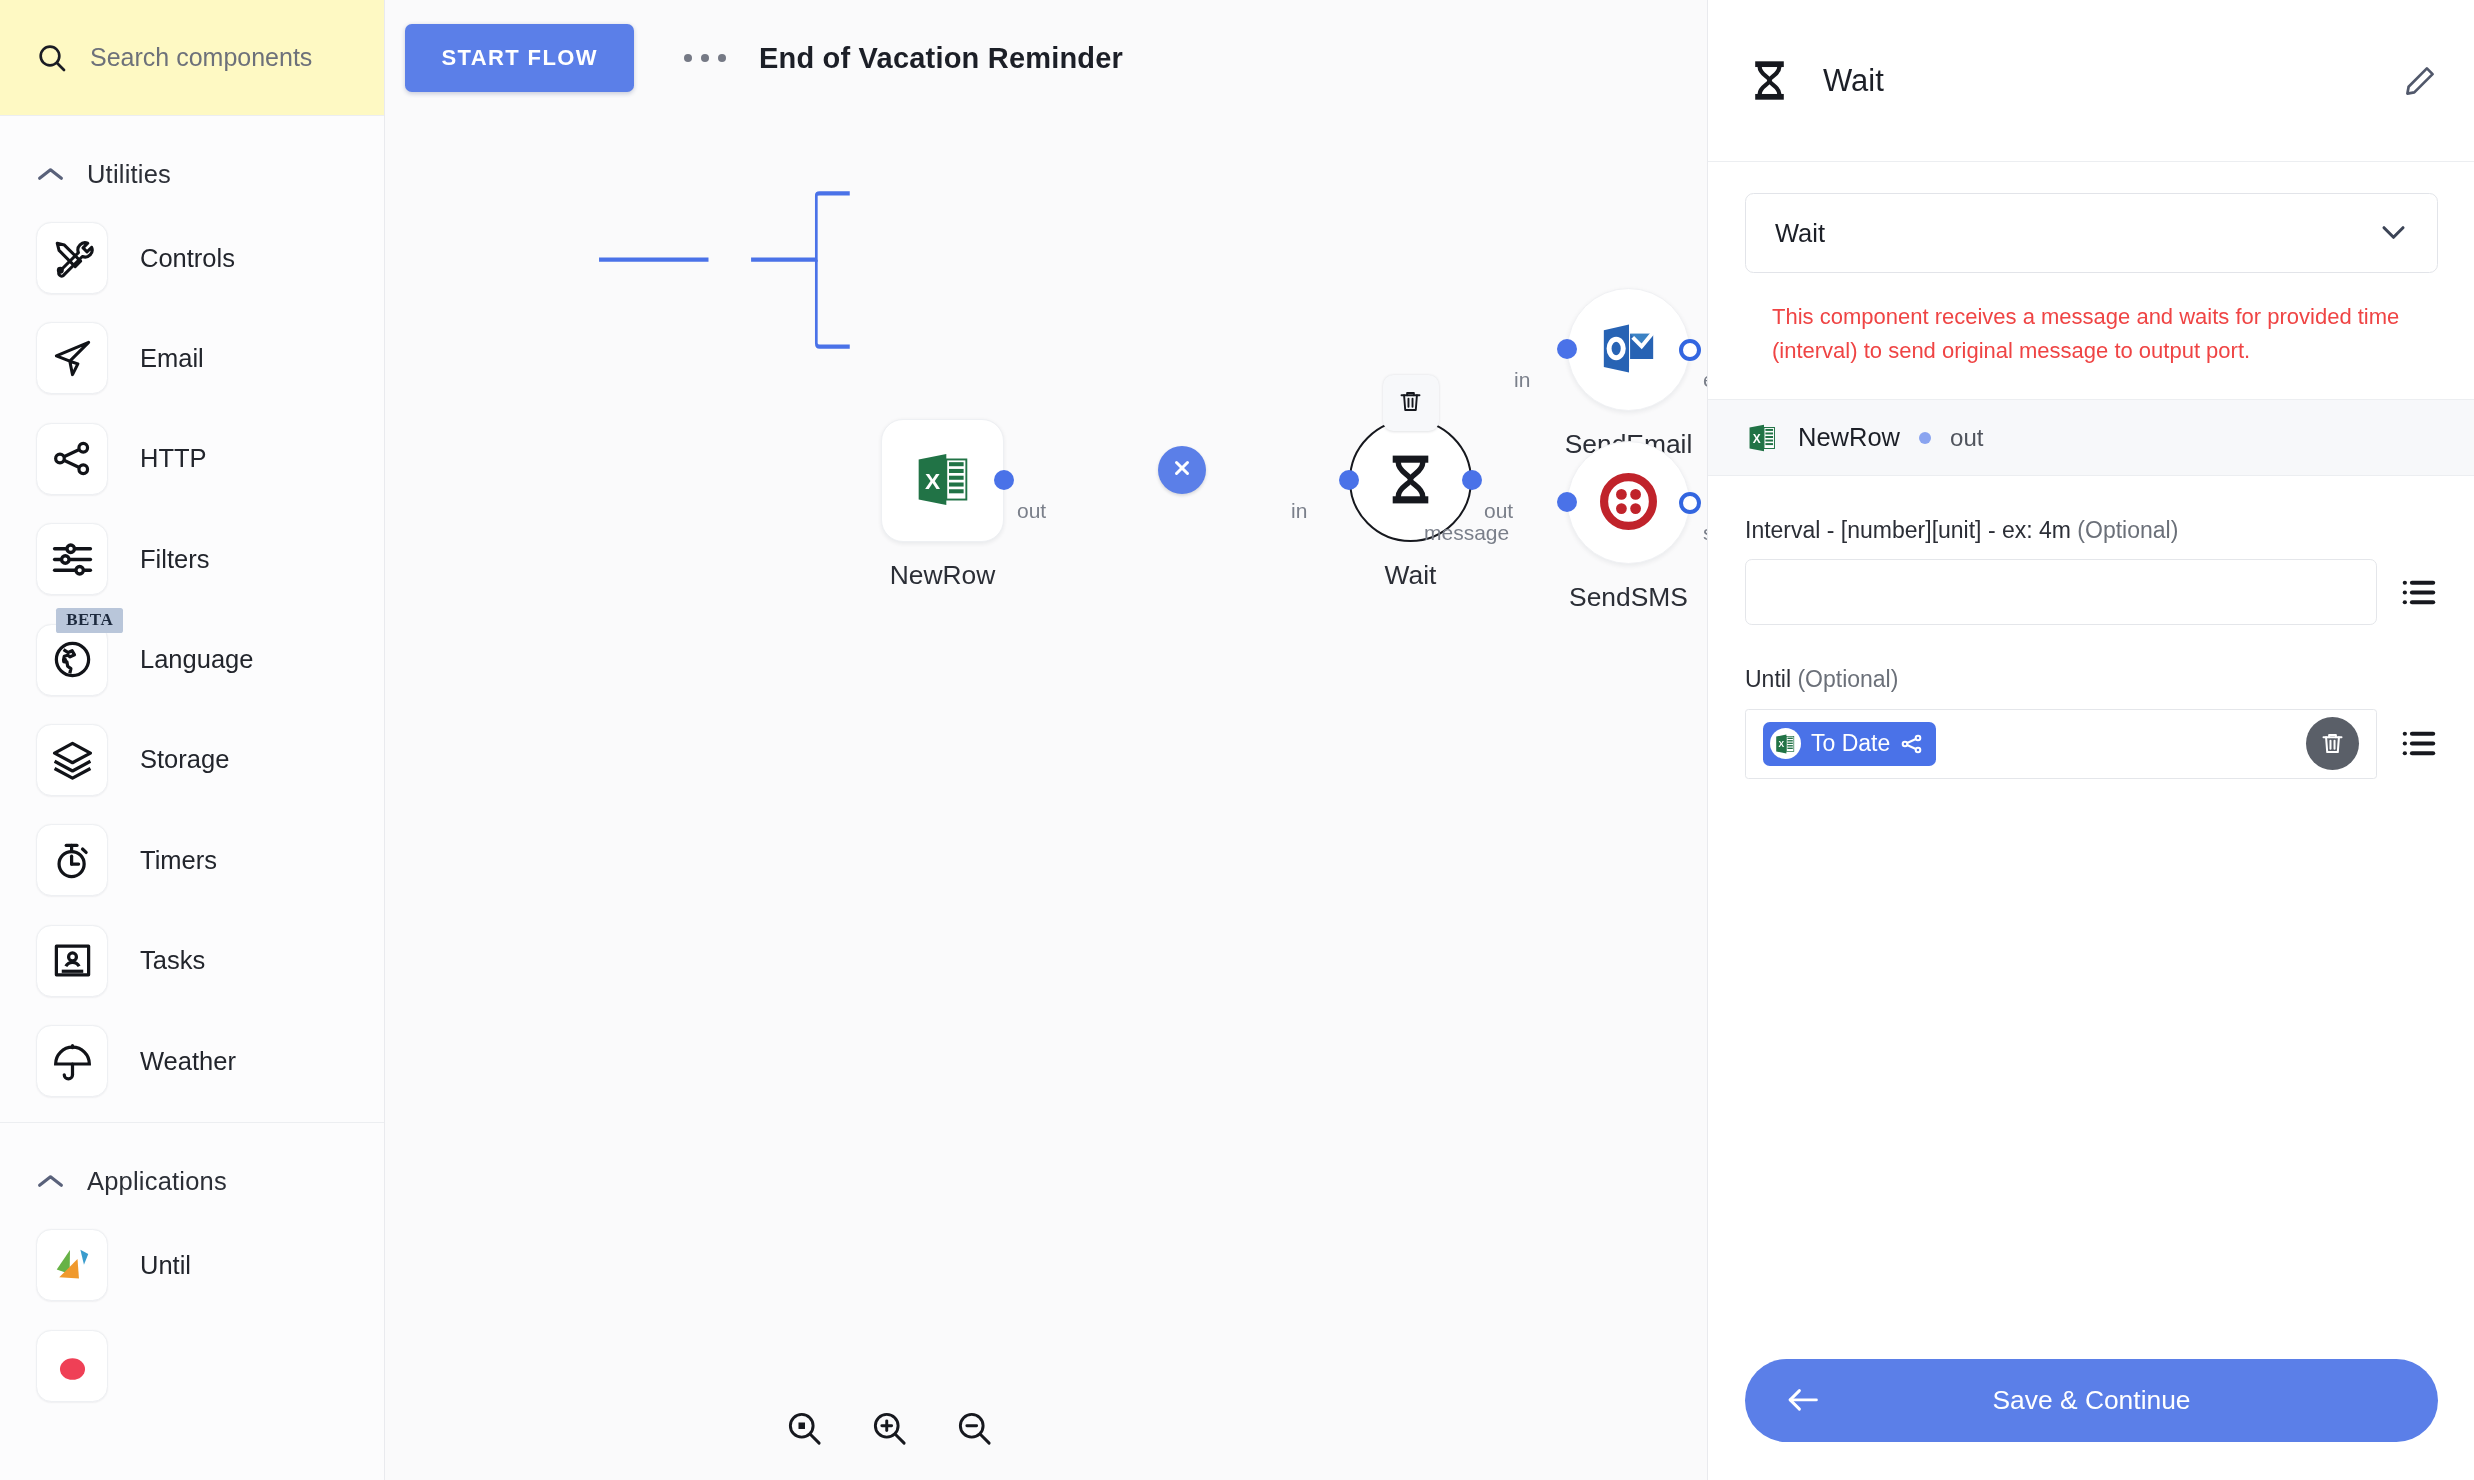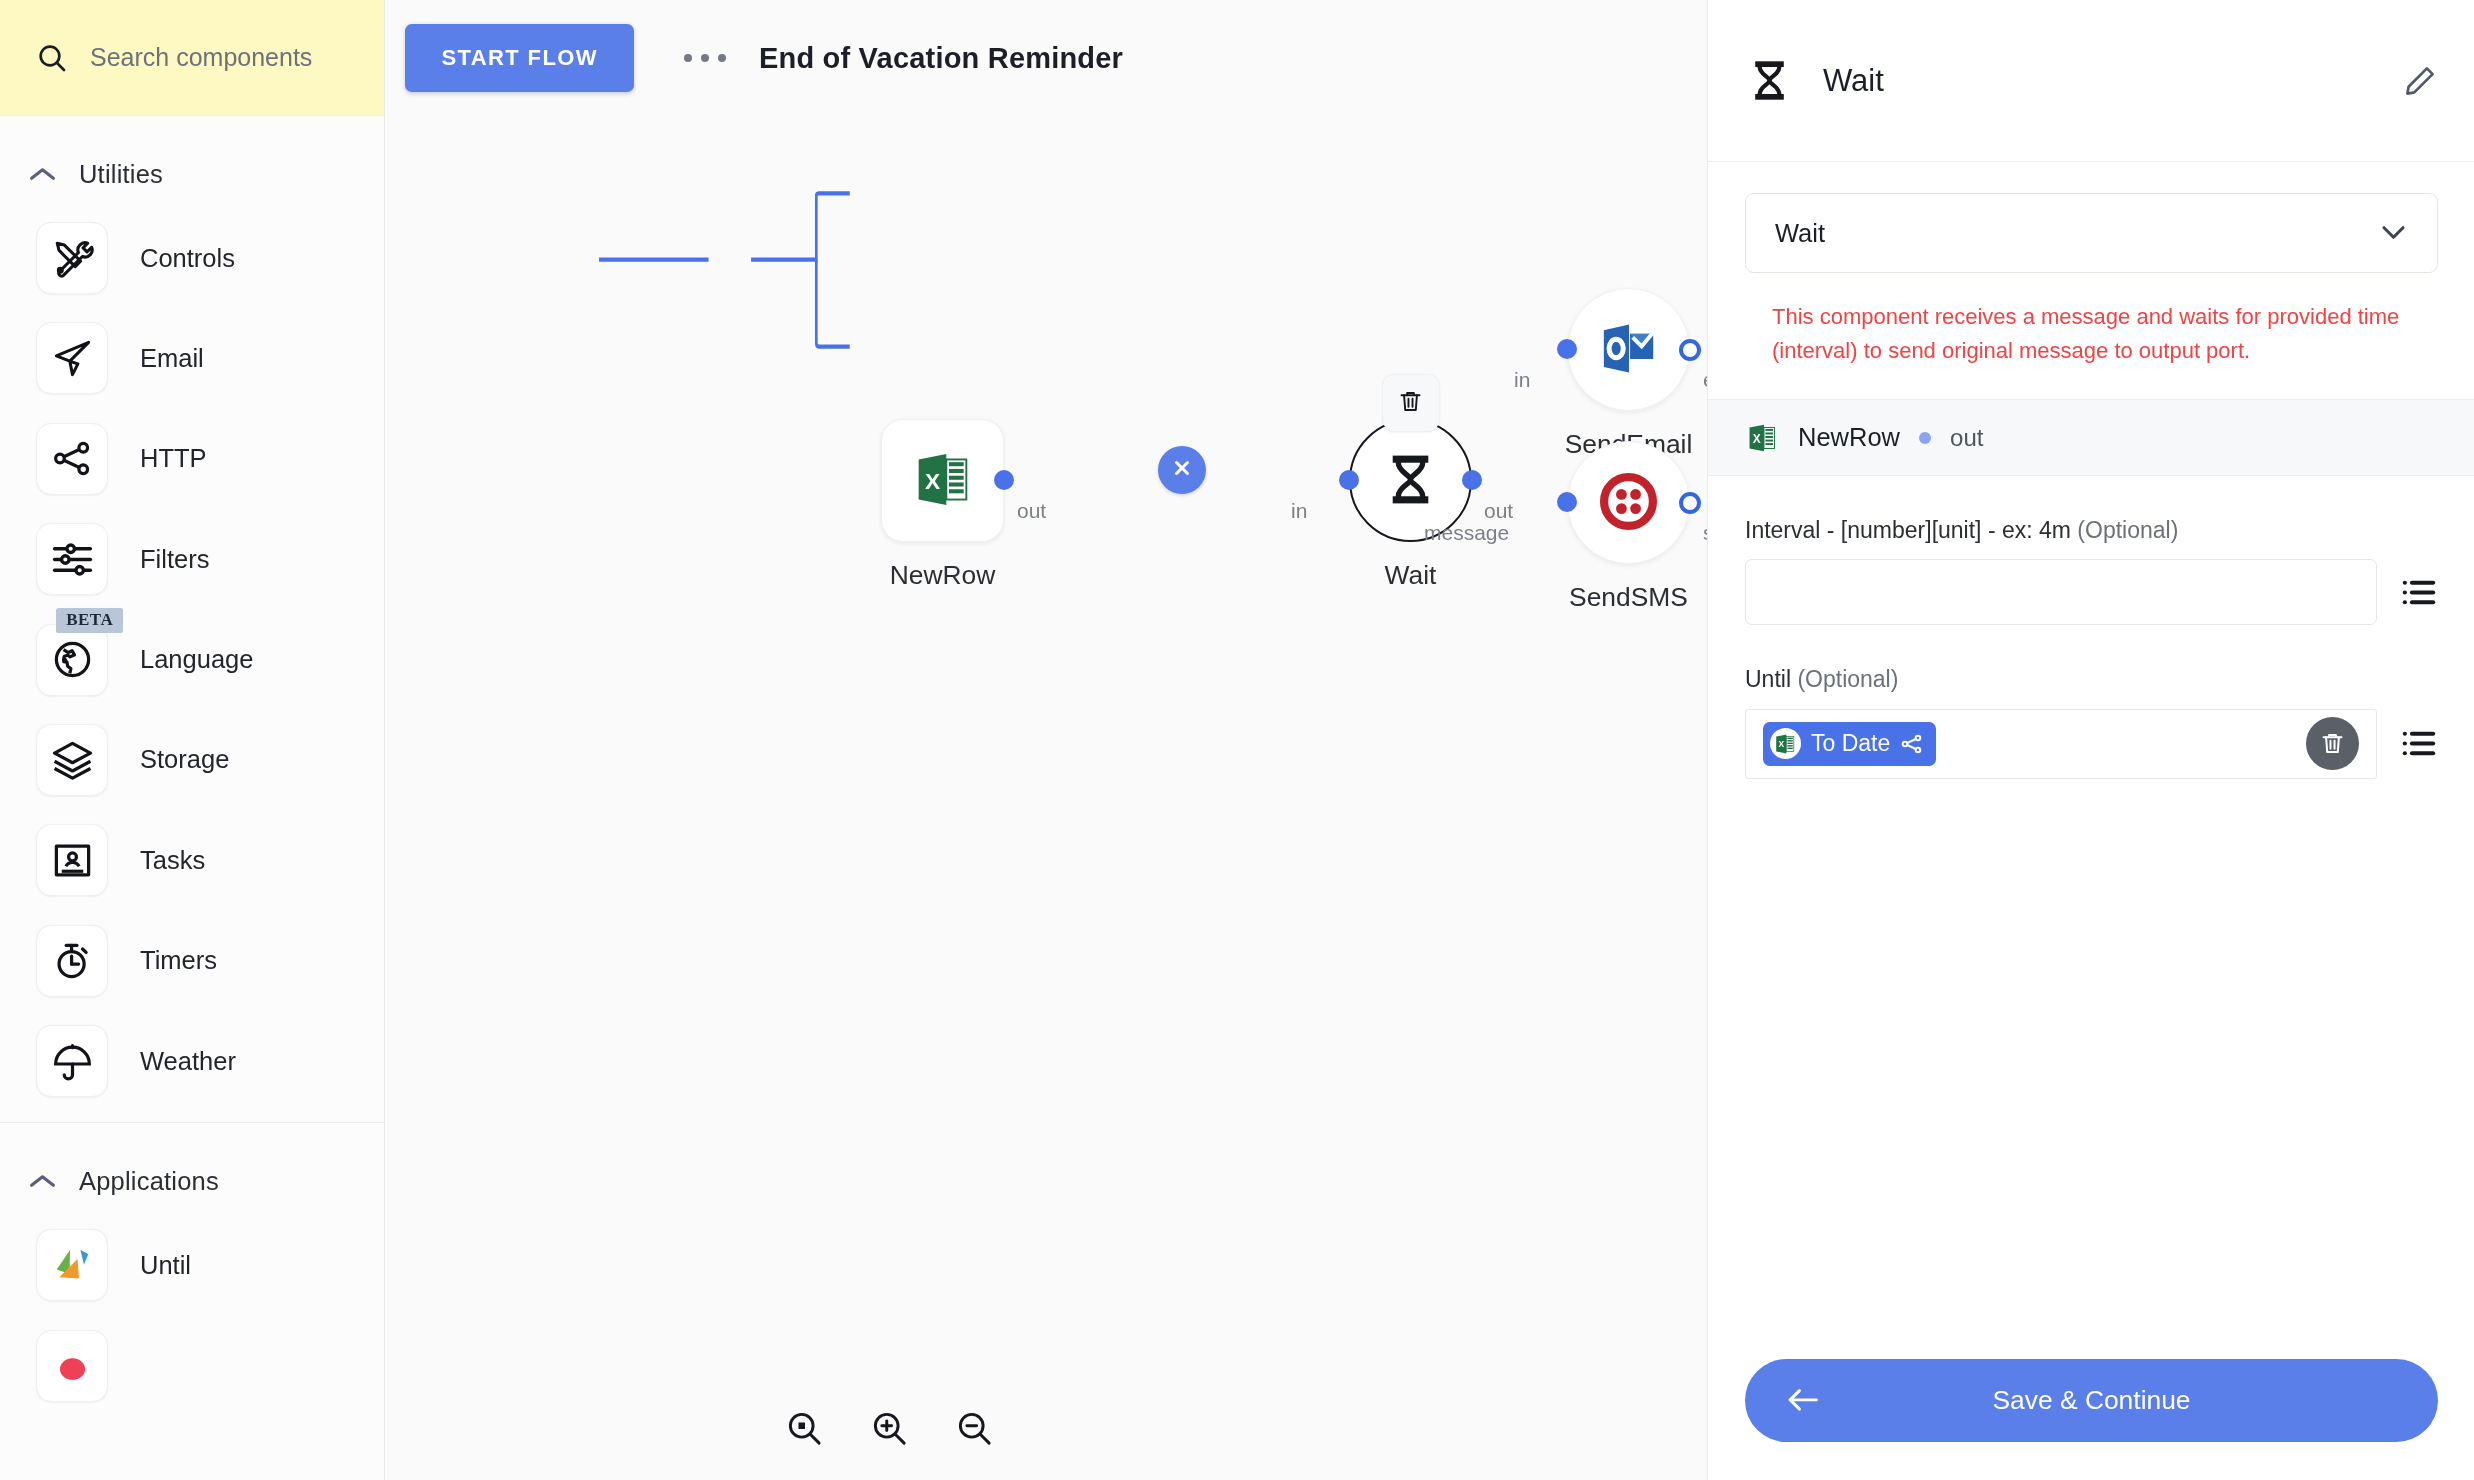--- a/index.html
+++ b/index.html
@@ -33,21 +33,21 @@
     border: none; outline: none; background: transparent;
     font-family: "Liberation Sans", sans-serif;
     font-size: 25px; color: #4d5158; width: 100%;
   }
   .search-input::placeholder { color: #6d717a; }
 
   .sections { flex: 1; overflow: hidden; }
   .section { padding: 0; }
   .section-header {
     display: flex; align-items: center; gap: 22px;
-    padding: 44px 36px 29px 28px;
+    padding: 44px 36px 29px 36px;
     text-align: right;
   }
   .chev { width: 29px; height: 19px; flex: 0 0 29px; color: #59617a; }
   .section-title { font-size: 25.5px; color: #2b2e36; letter-spacing: 0.2px; }
   .sec-divider { height: 1.7px; background: #eceef1; margin-top: 15.3px; }
 
   .comp-list { padding: 0 36px; }
   .comp-item {
     display: flex; align-items: center; gap: 32px;
     height: 80px; position: relative;
@@ -346,42 +346,42 @@
                 <polygon points="12,3 22,8.4 12,13.8 2,8.4"></polygon>
                   <polyline points="2,13 12,18.4 22,13"></polyline>
                   <polyline points="2,17 12,22.4 22,17"></polyline>
               </svg>
             </span>
             <span class="comp-label">Storage</span>
           </div>
 
           <div class="comp-item">
             <span class="comp-tile">
-              <svg viewBox="0 0 24 24" fill="none" stroke="#111318" stroke-width="1.8" stroke-linejoin="round">
-                <rect x="3" y="4" width="18" height="16"></rect>
-                <circle cx="12" cy="10" r="2.2"></circle>
-                  <path d="M8.3 15.2a4.2 4.2 0 0 1 7.4 0"></path>
-                <line x1="6" y1="18" x2="18" y2="18"></line>
-              </svg>
-            </span>
-            <span class="comp-label">Tasks</span>
-          </div>
-
-          <div class="comp-item">
-            <span class="comp-tile">
               <svg viewBox="0 0 24 24" fill="none" stroke="#111318" stroke-width="1.8" stroke-linecap="round">
                 <circle cx="11.5" cy="14" r="7"></circle>
                   <line x1="11.5" y1="14" x2="11.5" y2="9.6"></line>
                   <line x1="11.5" y1="14" x2="15.4" y2="14"></line>
                 <line x1="8.5" y1="3.6" x2="14.5" y2="3.6"></line>
                   <line x1="11.5" y1="3.6" x2="11.5" y2="6.9"></line>
                 <line x1="17.6" y1="5.6" x2="19.6" y2="7.5"></line>
               </svg>
             </span>
             <span class="comp-label">Timers</span>
+          </div>
+
+          <div class="comp-item">
+            <span class="comp-tile">
+              <svg viewBox="0 0 24 24" fill="none" stroke="#111318" stroke-width="1.8" stroke-linejoin="round">
+                <rect x="3" y="4" width="18" height="16"></rect>
+                <circle cx="12" cy="10" r="2.2"></circle>
+                  <path d="M8.3 15.2a4.2 4.2 0 0 1 7.4 0"></path>
+                <line x1="6" y1="18" x2="18" y2="18"></line>
+              </svg>
+            </span>
+            <span class="comp-label">Tasks</span>
           </div>
 
           <div class="comp-item">
             <span class="comp-tile">
               <svg viewBox="0 0 24 24" fill="none" stroke="#111318" stroke-width="1.8" stroke-linecap="round">
                 <path d="M2.6 13.4a9.4 9.4 0 0 1 18.8 0z"></path>
                   <line x1="12" y1="13.4" x2="12" y2="19.4"></line>
                 <path d="M12 19.4a2.3 2.3 0 0 1-4.6 0"></path>
                   <line x1="12" y1="3.2" x2="12" y2="4.3"></line>
               </svg>

